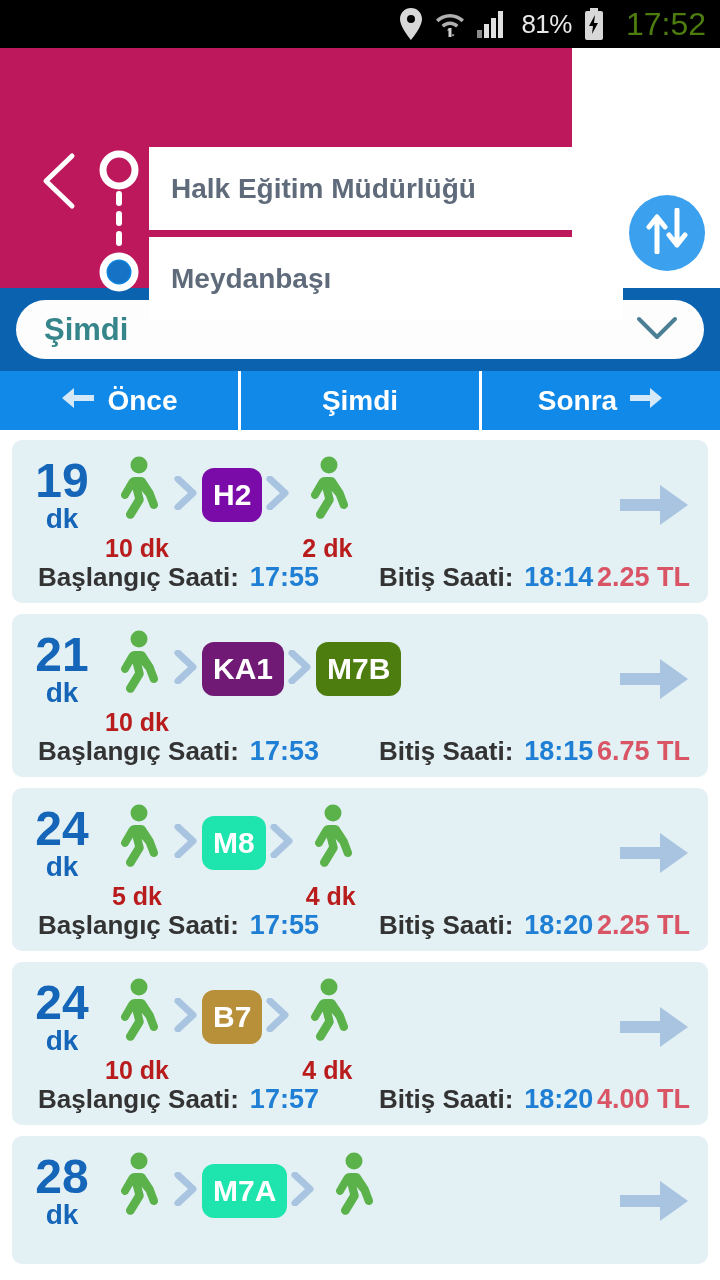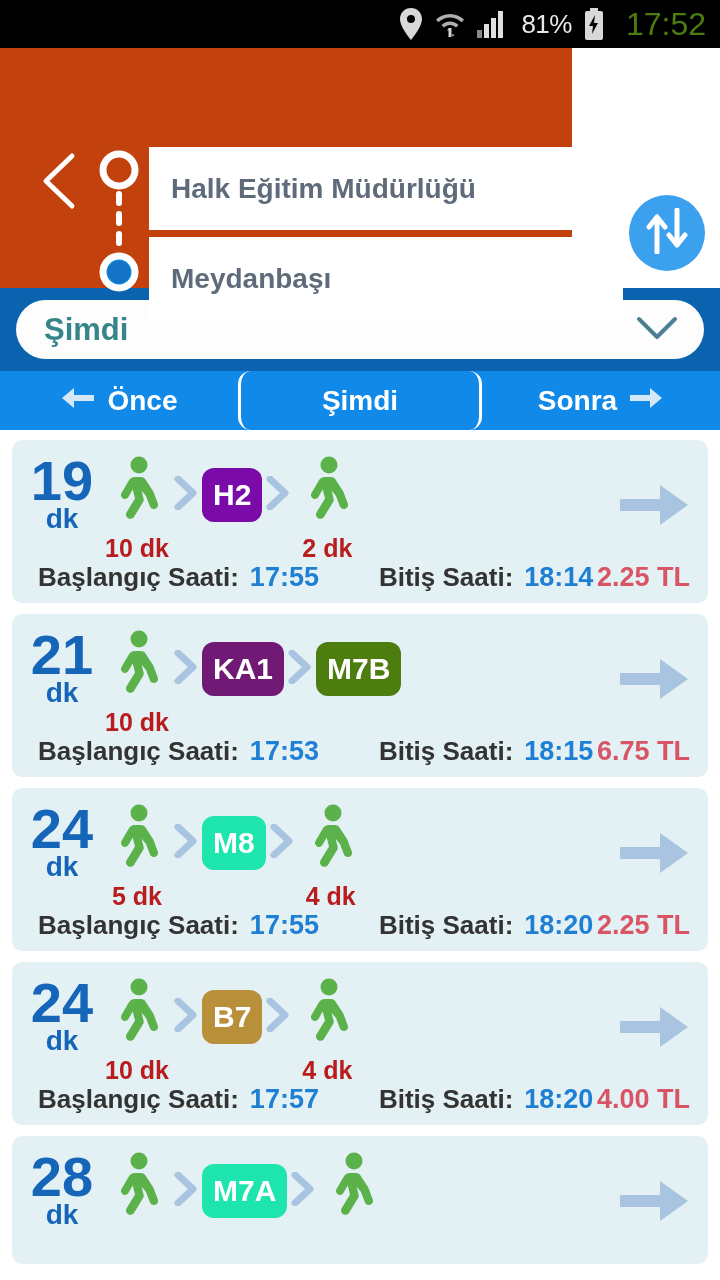--- a/index.html
+++ b/index.html
@@ -25,21 +25,21 @@
   }
   .sb-clock {
     color: #4d7c0f; font-size: 32px; font-weight: 400;
     margin-left: 10px; letter-spacing: 0px;
   }
 
   
   .header {
     position: relative;
     height: 240px; width: 572px;
-    background: #c2410c;
+    background: #be185d;
   }
   .back-chevron {
     position: absolute; left: 36px; top: 104px;
     width: 42px; height: 58px;
     cursor: pointer;
   }
   .route-markers {
     position: absolute; left: 96px; top: 100px;
     width: 46px; height: 148px;
   }
@@ -87,21 +87,20 @@
     height: 59px; width: 720px;
     background: #1189e8;
     display: flex; align-items: stretch;
   }
   .nav-btn {
     flex: 1;
     display: flex; align-items: center; justify-content: center;
     gap: 13px;
     color: #ffffff; font-size: 28px; font-weight: bold;
     cursor: pointer;
-    border-radius: 13px;
   }
   .nav-btn.mid { border-left: 3px solid #ffffff; border-right: 3px solid #ffffff; }
 
   
   .results {
     width: 720px;
     height: 851px;
     background: #ffffff;
     padding: 10px 0 0 0;
     overflow: hidden;
@@ -118,21 +117,21 @@
     display: flex; align-items: flex-start;
     position: relative;
     height: 104px;
   }
   .dur-block {
     width: 68px;
     display: flex; flex-direction: column; align-items: center;
     padding-top: 6px;
   }
   .dur-num {
-    color: #1565b8; font-size: 56px; font-weight: bold; line-height: 42px;
+    color: #1565b8; font-size: 48px; font-weight: bold; line-height: 42px;
   }
   .dur-unit {
     color: #1565b8; font-size: 28px; font-weight: bold; line-height: 34px;
   }
   .legs {
     display: flex; align-items: flex-start; flex: 1;
     padding-left: 8px;
   }
   .leg-walk {
     display: flex; flex-direction: column; align-items: center;

